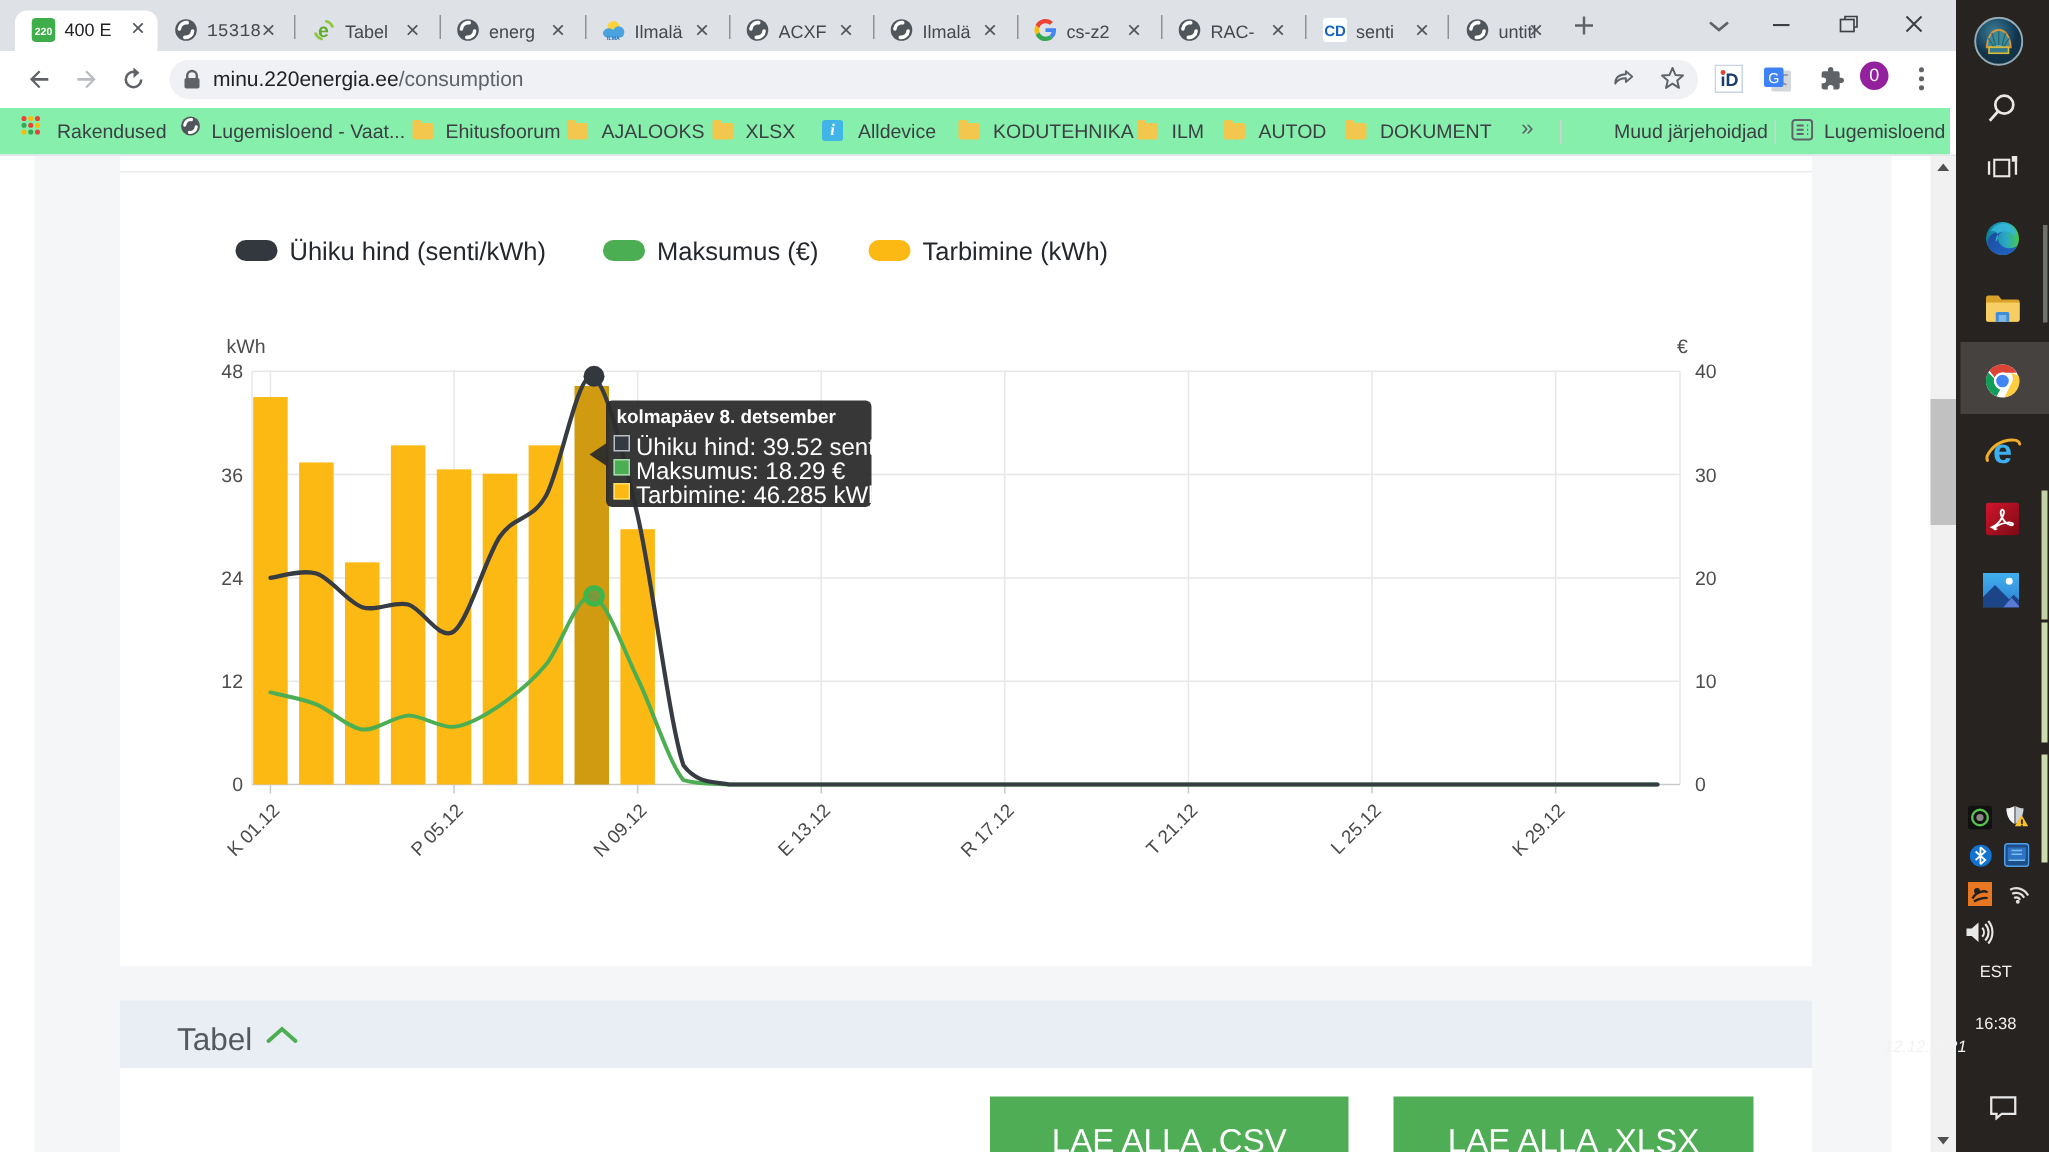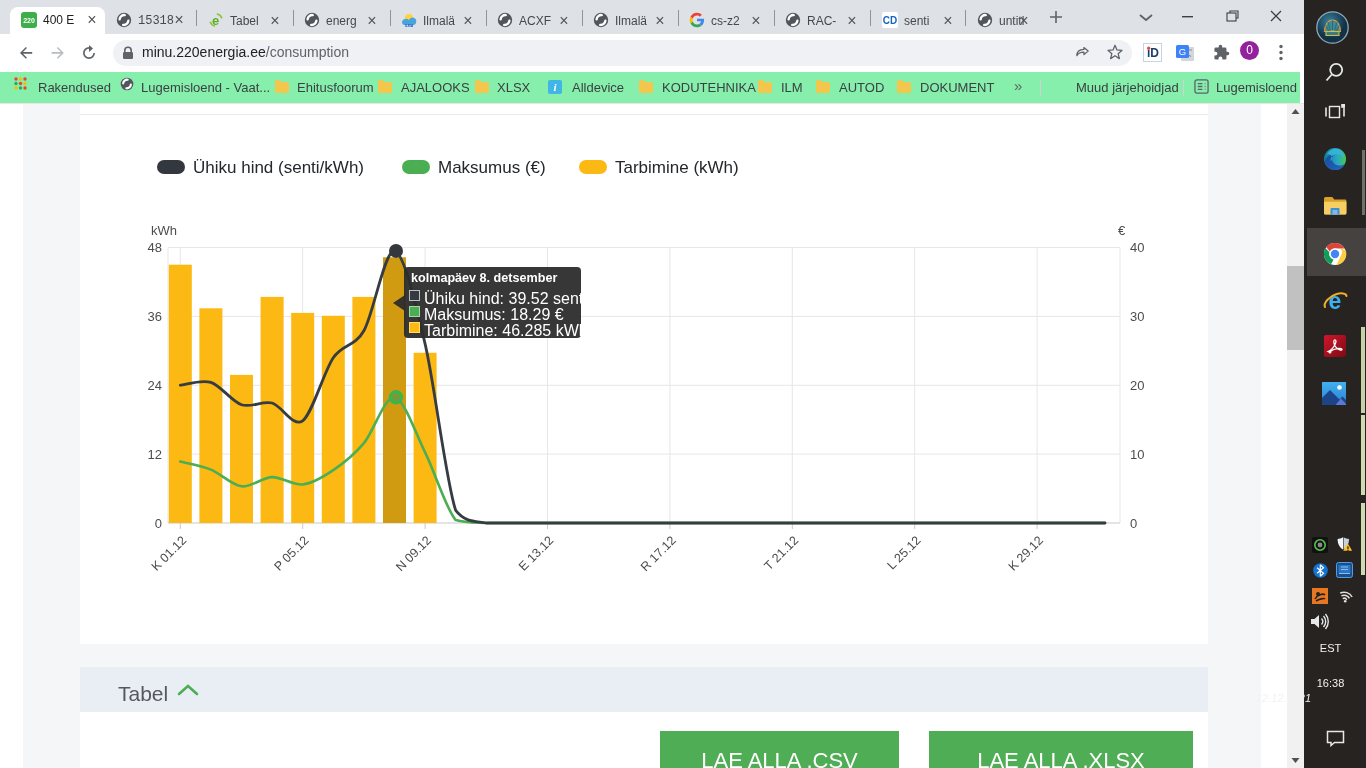--- a/index.html
+++ b/index.html
@@ -358,21 +358,21 @@
 </div>
 <div class="abs" id="caret"></div>
 
 <div class="abs" id="tabelbar"></div>
 <div class="abs" id="tabeltxt">Tabel</div>
 <svg class="abs" style="left:177px;top:683px;" width="22" height="14">
     <path d="M2 11L11 3l9 8" fill="none" stroke="#4cae52" stroke-width="2.6" stroke-linecap="round"></path>
   </svg>
 <div class="abs" id="whitebottom"></div>
 <div class="gbtn" style="left:660px;width:239px;">LAE ALLA .CSV</div>
-<div class="gbtn" style="left:929px;width:264px;">LAE ALLA .XLSX</div>
+<div class="gbtn" style="left:929px;width:240px;">LAE ALLA .XLSX</div>
 
 <div class="abs" id="sbar"></div>
 <div class="abs" id="sthumb"></div>
 <svg class="abs" style="left:1287px;top:104px" width="17" height="17">
     <path d="M8.5 5l4 5h-8z" fill="#505050"></path>
   </svg>
 <svg class="abs" style="left:1287px;top:751px" width="17" height="17">
     <path d="M8.5 12l-4-5h8z" fill="#505050"></path>
   </svg>
 <div class="abs" id="taskbar"></div>

